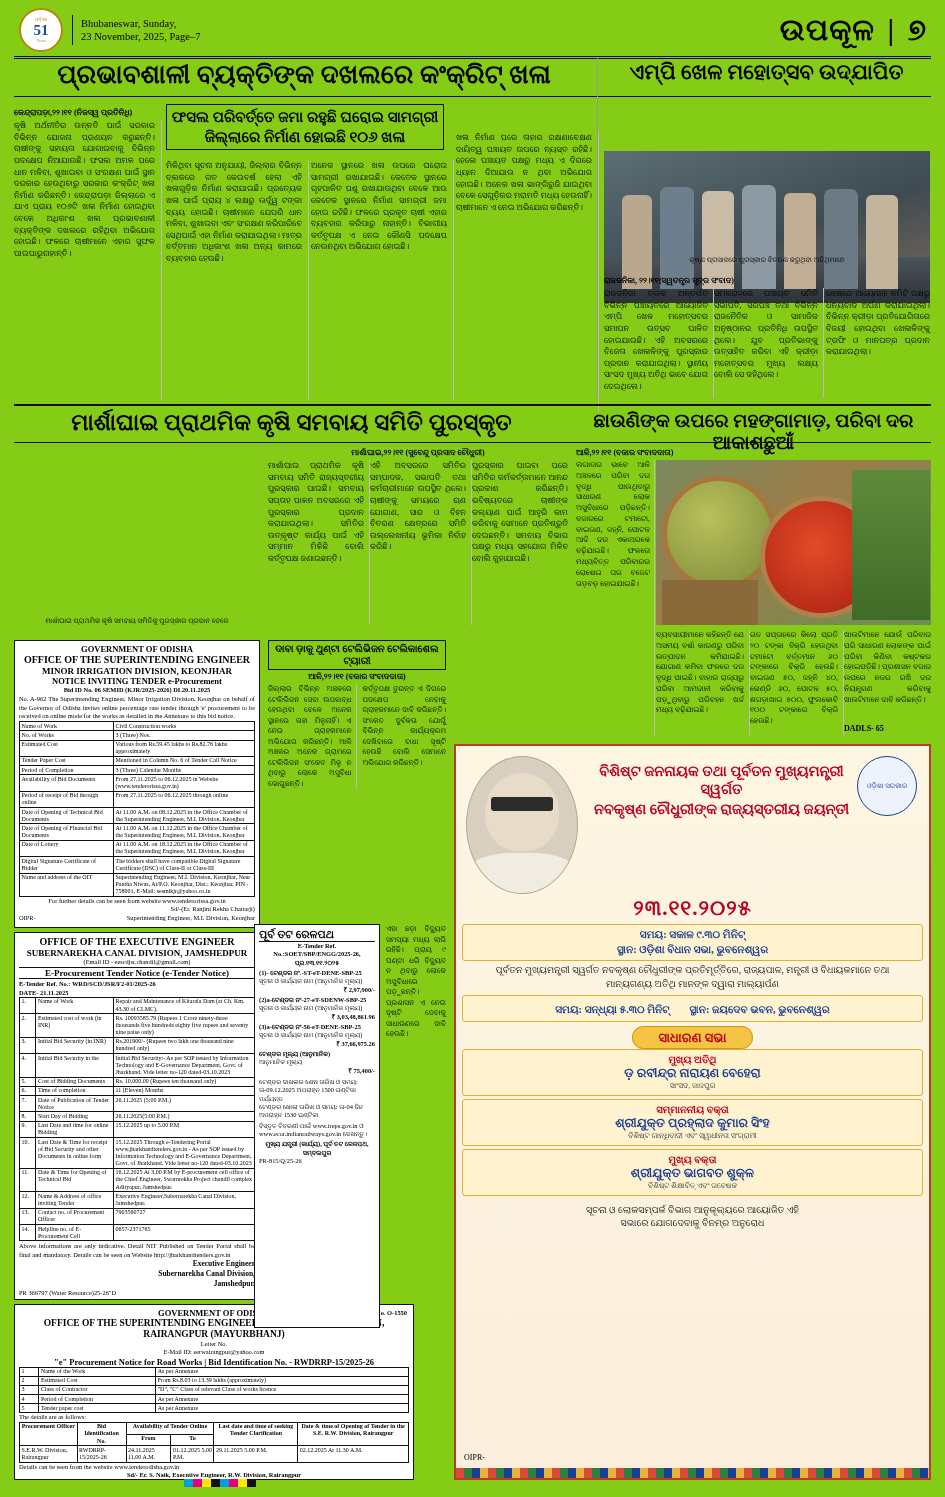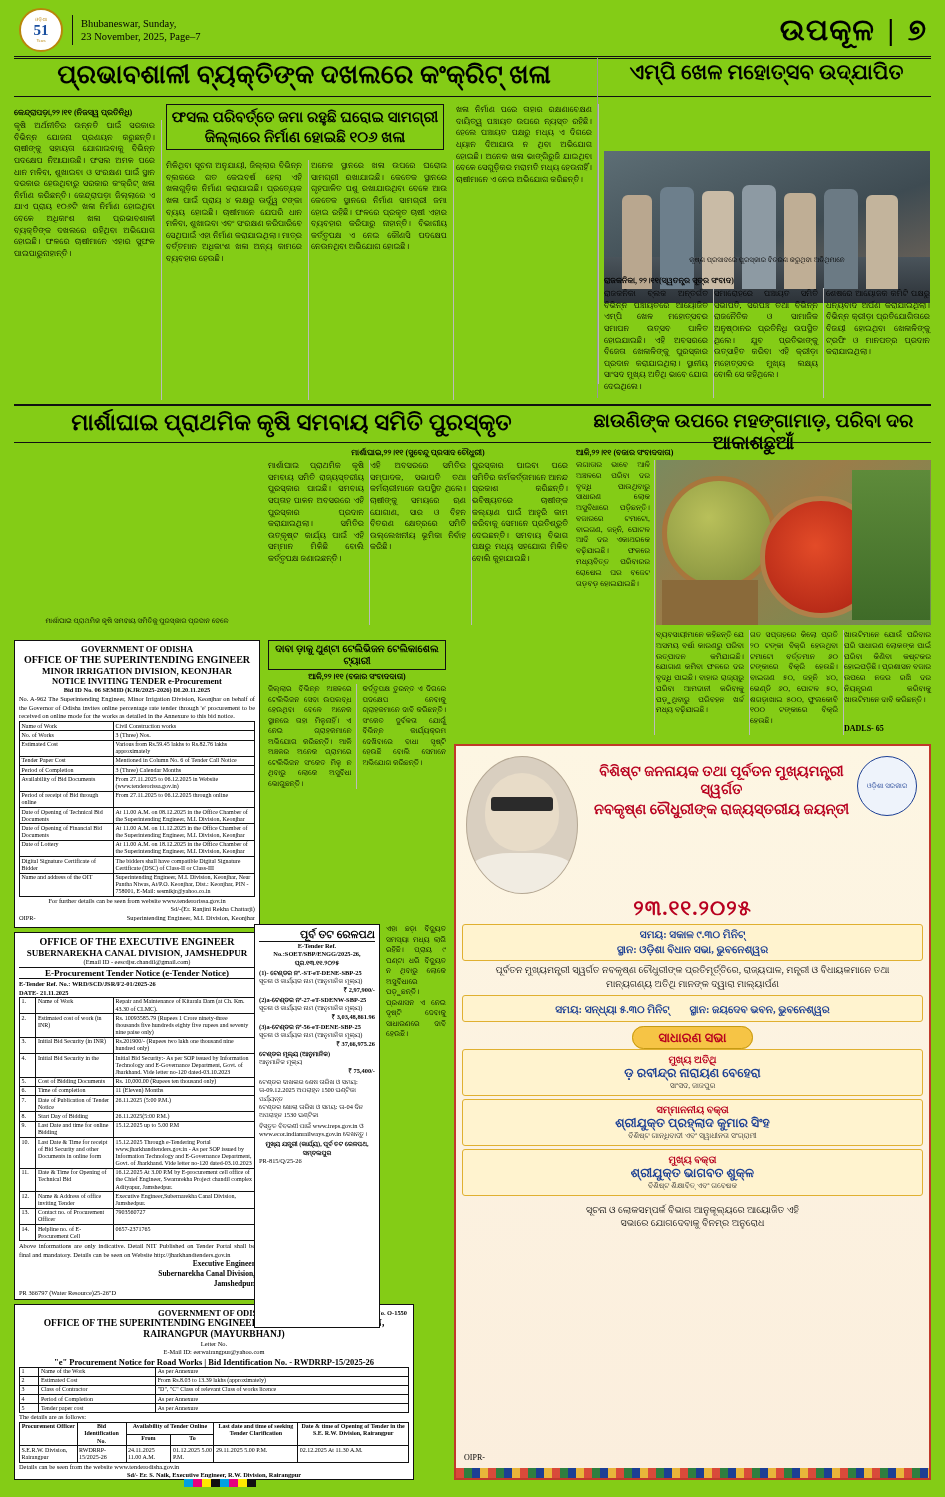--- a/index.html
+++ b/index.html
@@ -101,21 +101,21 @@
 
   <div class="sec col-rule" style="left:0;top:112px;width:141px;height:280px;padding-right:6px;">
     <div class="body-col">କୃଷି ଅର୍ଥନୀତିର ଉନ୍ନତି ପାଇଁ ସରକାର ବିଭିନ୍ନ ଯୋଜନା ପ୍ରଣୟନ କରୁଛନ୍ତି। ଚାଷୀଙ୍କୁ ସହାୟତା ଯୋଗାଇବାକୁ ବିଭିନ୍ନ ପଦକ୍ଷେପ ନିଆଯାଉଛି। ଫସଲ ଅମଳ ପରେ ଧାନ ମଳିବା, ଶୁଖାଇବା ଓ ସଂରକ୍ଷଣ ପାଇଁ ସ୍ଥାନ ଦରକାର ହେଉଥିବାରୁ ସରକାର କଂକ୍ରିଟ୍ ଖଳା ନିର୍ମାଣ କରିଛନ୍ତି। କେନ୍ଦ୍ରାପଡ଼ା ଜିଲ୍ଲାରେ ଏ ଯାଏ ପ୍ରାୟ ୧୦୬ଟି ଖଳା ନିର୍ମାଣ ହୋଇଥିବା ବେଳେ ଅଧିକାଂଶ ଖଳା ପ୍ରଭାବଶାଳୀ ବ୍ୟକ୍ତିଙ୍କ ଦଖଲରେ ରହିଥିବା ଅଭିଯୋଗ ହୋଇଛି। ଫଳରେ ଚାଷୀମାନେ ଏହାର ସୁଫଳ ପାଇପାରୁନାହାନ୍ତି।</div>
   </div>
   <div class="sec col-rule" style="left:152px;top:152px;width:136px;height:240px;padding-right:6px;">
     <div class="body-col">ମିଳିଥିବା ସୂଚନା ଅନୁଯାୟୀ, ଜିଲ୍ଲାର ବିଭିନ୍ନ ବ୍ଲକରେ ଗତ କେଇବର୍ଷ ହେଲା ଏହି ଖଳାଗୁଡ଼ିକ ନିର୍ମାଣ କରାଯାଇଛି। ପ୍ରତ୍ୟେକ ଖଳା ପାଇଁ ପ୍ରାୟ ୪ ଲକ୍ଷରୁ ଊର୍ଦ୍ଧ୍ୱ ଟଙ୍କା ବ୍ୟୟ ହୋଇଛି। ଚାଷୀମାନେ ଯେପରି ଧାନ ମଳିବା, ଶୁଖାଇବା ଏବଂ ସଂରକ୍ଷଣ କରିପାରିବେ ସେଥିପାଇଁ ଏହା ନିର୍ମାଣ କରାଯାଇଥିଲା। ମାତ୍ର ବର୍ତ୍ତମାନ ଅଧିକାଂଶ ଖଳା ଅନ୍ୟ କାମରେ ବ୍ୟବହାର ହେଉଛି।</div>
   </div>
   <div class="sec col-rule" style="left:297px;top:152px;width:136px;height:240px;padding-right:6px;">
     <div class="body-col">ଅନେକ ସ୍ଥାନରେ ଖଳା ଉପରେ ଘରୋଇ ସାମଗ୍ରୀ ରଖାଯାଇଛି। କେତେକ ସ୍ଥାନରେ ଗୃହପାଳିତ ପଶୁ ରଖାଯାଉଥିବା ବେଳେ ଆଉ କେତେକ ସ୍ଥାନରେ ନିର୍ମାଣ ସାମଗ୍ରୀ ଜମା ହୋଇ ରହିଛି। ଫଳରେ ପ୍ରକୃତ ଚାଷୀ ଏହାର ବ୍ୟବହାର କରିପାରୁ ନାହାନ୍ତି। ବିଭାଗୀୟ କର୍ତ୍ତୃପକ୍ଷ ଏ ନେଇ କୌଣସି ପଦକ୍ଷେପ ନେଉନଥିବା ଅଭିଯୋଗ ହୋଇଛି।</div>
   </div>
-  <div class="sec col-rule" style="left:442px;top:96px;width:136px;height:280px;padding-right:6px;">
+  <div class="sec col-rule" style="left:442px;top:124px;width:136px;height:280px;padding-right:6px;">
     <div class="body-col">ଖଳା ନିର୍ମାଣ ପରେ ତାହାର ରକ୍ଷଣାବେକ୍ଷଣ ଦାୟିତ୍ୱ ପଞ୍ଚାୟତ ଉପରେ ନ୍ୟସ୍ତ ରହିଛି। ହେଲେ ପଞ୍ଚାୟତ ପକ୍ଷରୁ ମଧ୍ୟ ଏ ଦିଗରେ ଧ୍ୟାନ ଦିଆଯାଉ ନ ଥିବା ଅଭିଯୋଗ ହୋଇଛି। ଅନେକ ଖଳା ଭାଙ୍ଗିରୁଜି ଯାଇଥିବା ବେଳେ ସେଗୁଡ଼ିକର ମରାମତି ମଧ୍ୟ ହେଉନାହିଁ। ଚାଷୀମାନେ ଏ ନେଇ ଅଭିଯୋଗ କରିଛନ୍ତି।</div>
   </div>
 
   <div class="sec photo" style="left:590px;top:92px;width:326px;height:152px;background:linear-gradient(160deg,#5d6e75,#3e4b52 55%,#7b6a5a);">
     <div style="position:absolute;left:0;bottom:0;width:100%;height:46px;background:linear-gradient(0deg,#2c3238,#4a545b);"></div>
     <div style="position:absolute;left:18px;top:44px;width:30px;height:94px;background:#b9a78f;border-radius:6px 6px 0 0;"></div>
     <div style="position:absolute;left:56px;top:36px;width:34px;height:102px;background:#6d7f8c;border-radius:7px 7px 0 0;"></div>
     <div style="position:absolute;left:98px;top:40px;width:32px;height:98px;background:#c9bba6;border-radius:6px 6px 0 0;"></div>
     <div style="position:absolute;left:138px;top:34px;width:34px;height:104px;background:#8d9aa3;border-radius:7px 7px 0 0;"></div>
     <div style="position:absolute;left:180px;top:42px;width:32px;height:96px;background:#bfae95;border-radius:6px 6px 0 0;"></div>
@@ -422,21 +422,21 @@
       <div style="flex:1;border-right:1px solid #bbb;padding-right:4px;">
         <div class="body-col" style="font-size:7.4px;">ଜିଲ୍ଲାର ବିଭିନ୍ନ ଅଞ୍ଚଳରେ ଟେଲିଭିଜନ ସେବା ଉପଲବ୍ଧ ହେଉଥିବା ବେଳେ ଅନେକ ସ୍ଥାନରେ ତାହା ମିଳୁନାହିଁ। ଏ ନେଇ ଗ୍ରାହକମାନେ ଅଭିଯୋଗ କରିଛନ୍ତି। ଆଳି ଅଞ୍ଚଳର ଅନେକ ଗ୍ରାମରେ ଟେଲିଭିଜନ ସଂକେତ ମିଳୁ ନ ଥିବାରୁ ଲୋକେ ଅସୁବିଧା ଭୋଗୁଛନ୍ତି।</div>
       </div>
       <div style="flex:1;">
         <div class="body-col" style="font-size:7.4px;">କର୍ତ୍ତୃପକ୍ଷ ତୁରନ୍ତ ଏ ଦିଗରେ ପଦକ୍ଷେପ ନେବାକୁ ଗ୍ରାହକମାନେ ଦାବି କରିଛନ୍ତି। ସଂକେତ ଦୁର୍ବଳତା ଯୋଗୁଁ ବିଭିନ୍ନ କାର୍ଯ୍ୟକ୍ରମ ଦେଖିବାରେ ବାଧା ସୃଷ୍ଟି ହେଉଛି ବୋଲି ସେମାନେ ଅଭିଯୋଗ କରିଛନ୍ତି।</div>
       </div>
     </div>
   </div>
 
   <div class="tbox sec" style="left:240px;top:916px;width:126px;height:404px;">
-    <div style="text-align:right;font-size:11px;font-weight:bold;border-bottom:1px solid #111;">ପୂର୍ବ ତଟ ରେଳପଥ</div>
+    <div style="text-align:left;font-size:11px;font-weight:bold;border-bottom:1px solid #111;">ପୂର୍ବ ତଟ ରେଳପଥ</div>
     <div class="tiny" style="text-align:center;font-weight:bold;">E-Tender Ref. No.:SOET/SBP/ENGG/2025-26, ପ୍ର.୧୩.୧୧.୨୦୨୫</div>
     <div style="margin-top:2px;">
       <div class="tiny" style="font-weight:bold;">(1)- ଟେଣ୍ଡର ନଂ.-ST-eT-DENE-SBP-25</div>
       <div class="tiny">ସୂଚନା ଓ କାର୍ଯ୍ୟର ନାମ (ଆନୁମାନିକ ମୂଲ୍ୟ)</div>
       <div class="tiny" style="font-weight:bold;text-align:right;">₹ 2,97,900/-</div>
     </div>
     <div style="margin-top:2px;">
       <div class="tiny" style="font-weight:bold;">(2)a-ଟେଣ୍ଡର ନଂ-27-eT-SDENW-SBP-25</div>
       <div class="tiny">ସୂଚନା ଓ କାର୍ଯ୍ୟର ନାମ (ଆନୁମାନିକ ମୂଲ୍ୟ)</div>
       <div class="tiny" style="font-weight:bold;text-align:right;">₹ 3,03,48,861.96</div>

